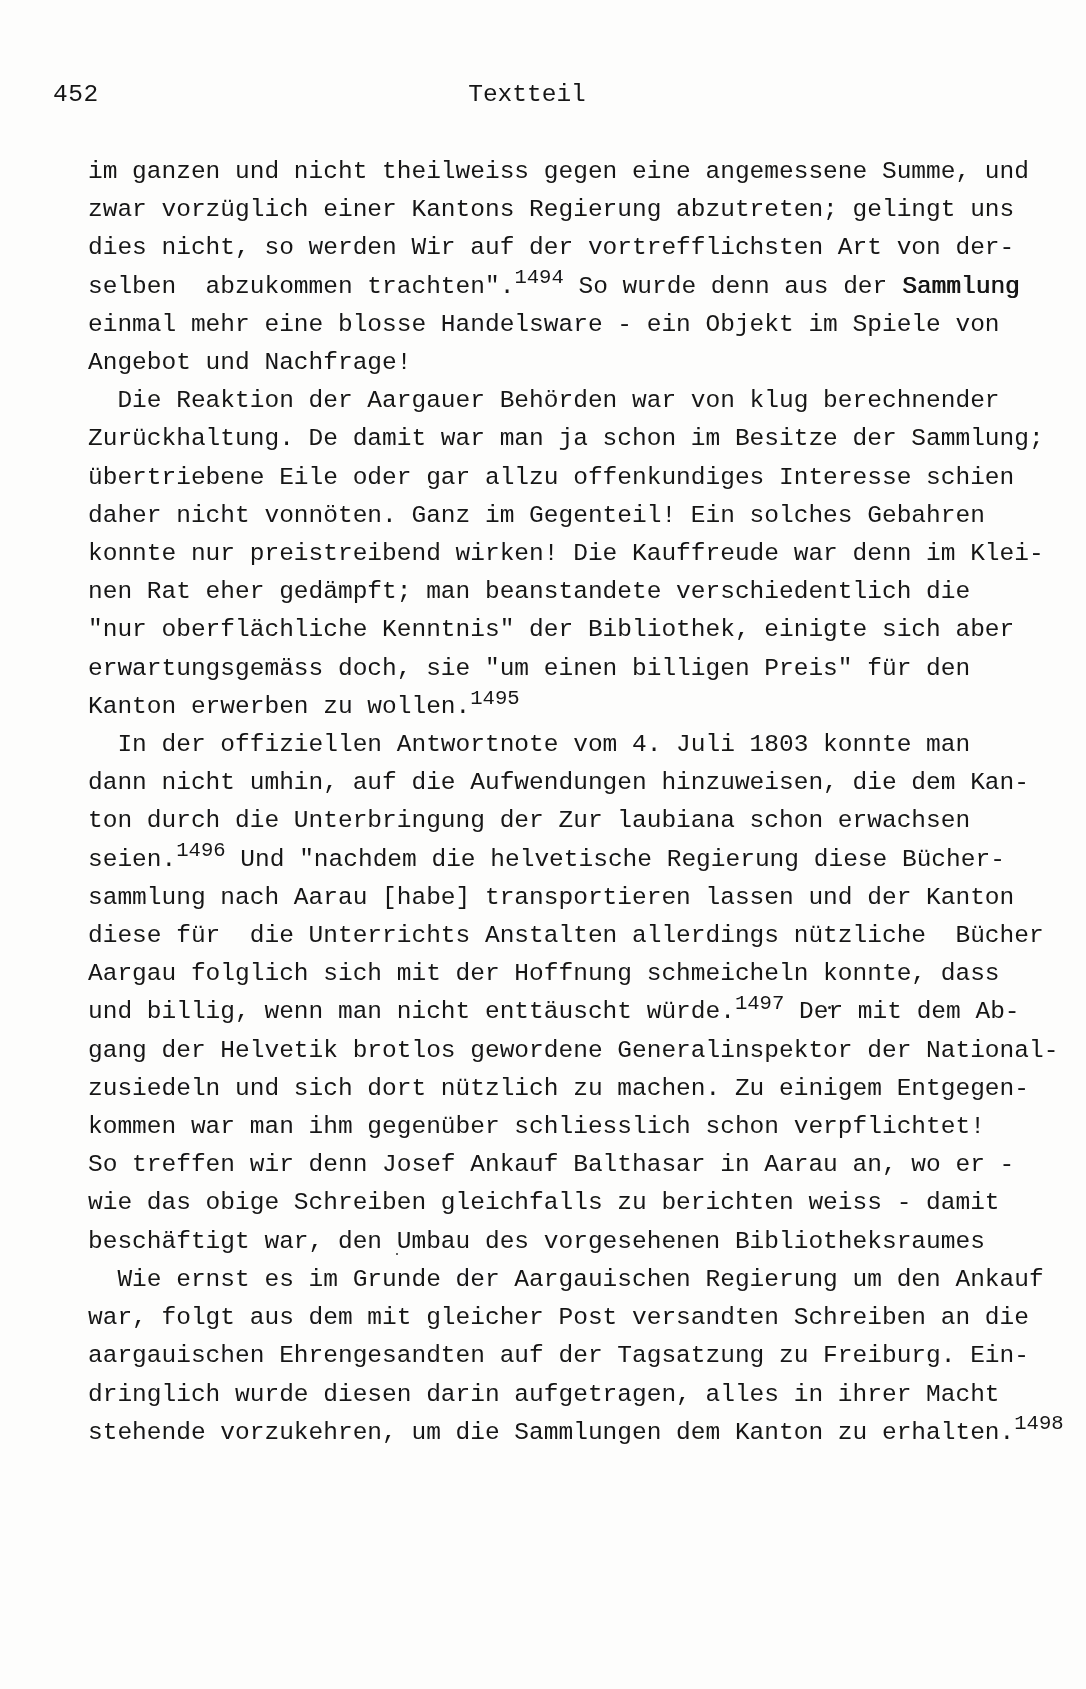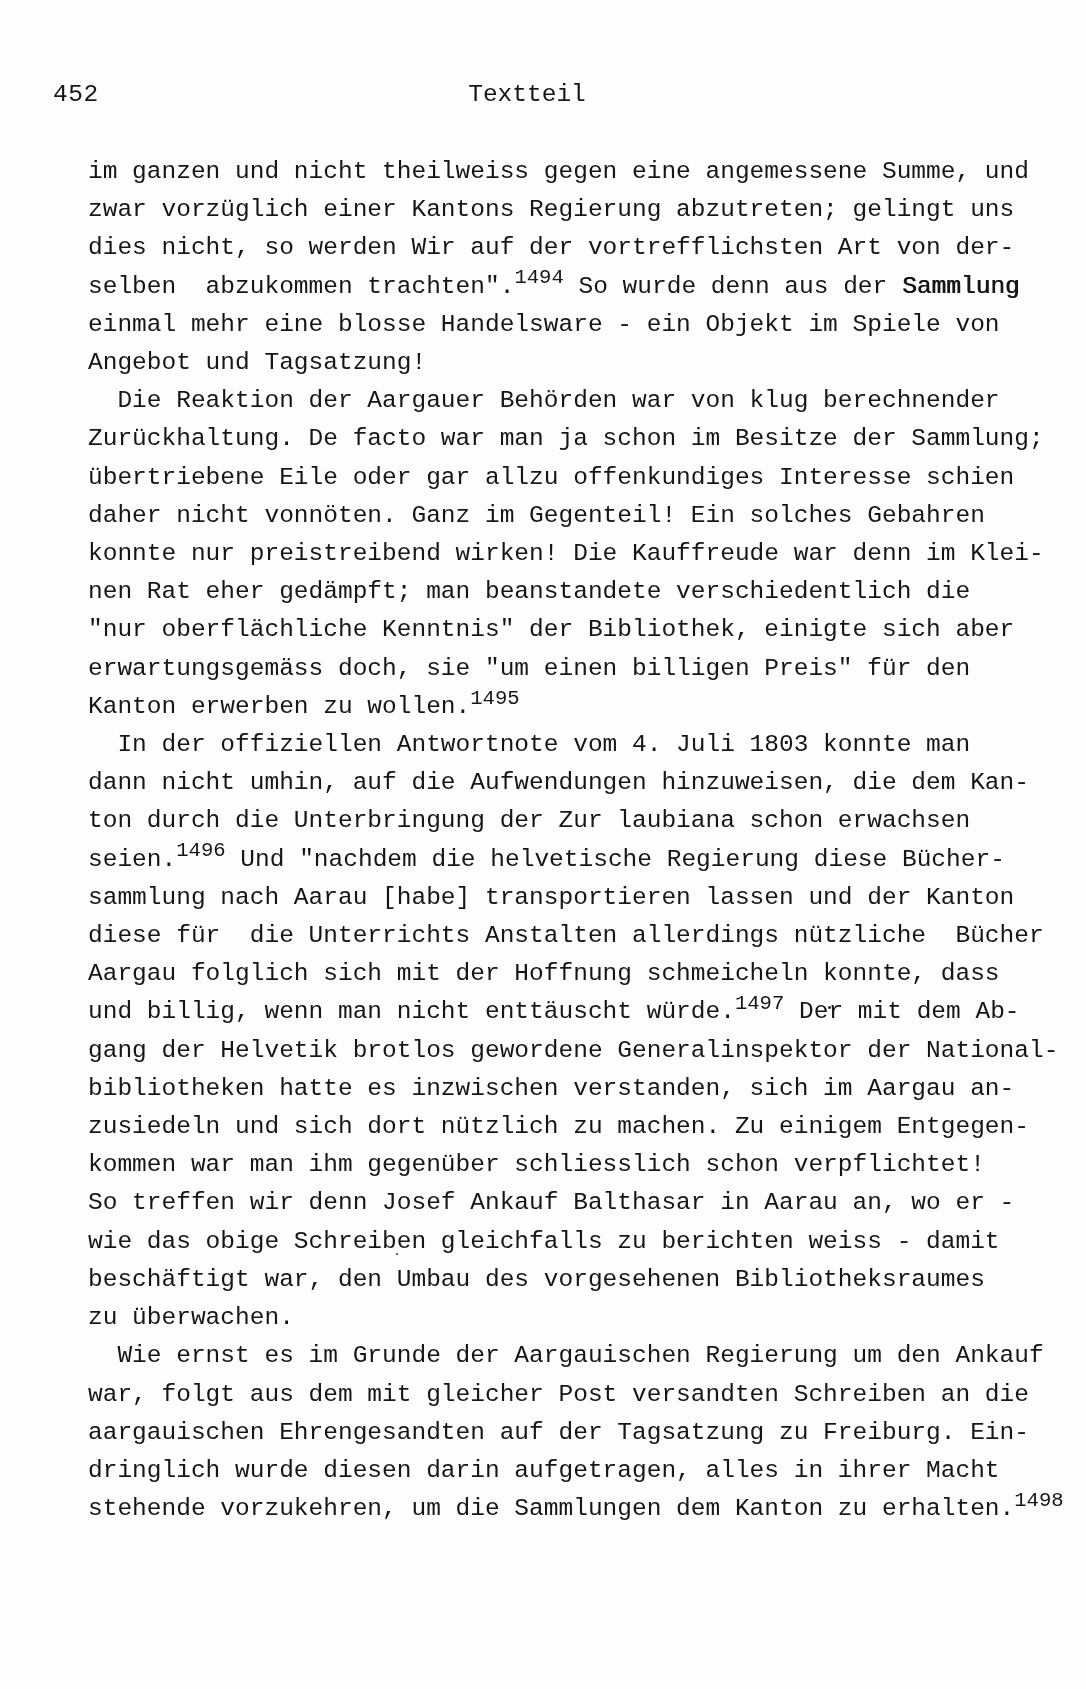--- a/index.html
+++ b/index.html
@@ -58,46 +58,44 @@
   <div class="header-row">
     <span class="page-number">452</span>
     <span class="page-header">Textteil</span>
   </div>
   <div class="body-text">
       <div class="line"><span>im ganzen und nicht theilweiss gegen eine angemessene Summe, und</span></div>
       <div class="line"><span>zwar vorzüglich einer Kantons Regierung abzutreten; gelingt uns</span></div>
       <div class="line"><span>dies nicht, so werden Wir auf der vortrefflichsten Art von der-</span></div>
       <div class="line"><span>selben  abzukommen trachten".</span><span class="fnsup">1494</span><span> So wurde denn aus der </span><span class="heavy">Sammlung</span></div>
       <div class="line"><span>einmal mehr eine blosse Handelsware - ein Objekt im Spiele von</span></div>
-      <div class="line"><span>Angebot und Tagsatzung!</span></div>
+      <div class="line"><span>Angebot und Nachfrage!</span></div>
       <div class="line"><span>  Die Reaktion der Aargauer Behörden war von klug berechnender</span></div>
-      <div class="line"><span>Zurückhaltung. De facto war man ja schon im Besitze der Sammlung;</span></div>
+      <div class="line"><span>Zurückhaltung. De damit war man ja schon im Besitze der Sammlung;</span></div>
       <div class="line"><span>übertriebene Eile oder gar allzu offenkundiges Interesse schien</span></div>
       <div class="line"><span>daher nicht vonnöten. Ganz im Gegenteil! Ein solches Gebahren</span></div>
       <div class="line"><span>konnte nur preistreibend wirken! Die Kauffreude war denn im Klei-</span></div>
       <div class="line"><span>nen Rat eher gedämpft; man beanstandete verschiedentlich die</span></div>
       <div class="line"><span>"nur oberflächliche Kenntnis" der Bibliothek, einigte sich aber</span></div>
       <div class="line"><span>erwartungsgemäss doch, sie "um einen billigen Preis" für den</span></div>
       <div class="line"><span>Kanton erwerben zu wollen.</span><span class="fnsup">1495</span></div>
       <div class="line"><span>  In der offiziellen Antwortnote vom 4. Juli 1803 konnte man</span></div>
       <div class="line"><span>dann nicht umhin, auf die Aufwendungen hinzuweisen, die dem Kan-</span></div>
       <div class="line"><span>ton durch die Unterbringung der Zur laubiana schon erwachsen</span></div>
       <div class="line"><span>seien.</span><span class="fnsup">1496</span><span> Und "nachdem die helvetische Regierung diese Bücher-</span></div>
       <div class="line"><span>sammlung nach Aarau [habe] transportieren lassen und der Kanton</span></div>
       <div class="line"><span>diese für  die Unterrichts Anstalten allerdings nützliche  Bücher</span></div>
       <div class="line"><span>Aargau folglich sich mit der Hoffnung schmeicheln konnte, dass</span></div>
       <div class="line"><span>und billig, wenn man nicht enttäuscht würde.</span><span class="fnsup">1497</span><span> Der mit dem Ab-</span></div>
       <div class="line"><span>gang der Helvetik brotlos gewordene Generalinspektor der National-</span></div>
-      <div class="line"><span>bibliotheken hatte es inzwischen verstanden, sich im Aargau an-</span></div>
       <div class="line"><span>zusiedeln und sich dort nützlich zu machen. Zu einigem Entgegen-</span></div>
       <div class="line"><span>kommen war man ihm gegenüber schliesslich schon verpflichtet!</span></div>
       <div class="line"><span>So treffen wir denn Josef Ankauf Balthasar in Aarau an, wo er -</span></div>
       <div class="line"><span>wie das obige Schreiben gleichfalls zu berichten weiss - damit</span></div>
       <div class="line"><span>beschäftigt war, den Umbau des vorgesehenen Bibliotheksraumes</span></div>
-      <div class="line"><span>zu überwachen.</span></div>
       <div class="line"><span>  Wie ernst es im Grunde der Aargauischen Regierung um den Ankauf</span></div>
       <div class="line"><span>war, folgt aus dem mit gleicher Post versandten Schreiben an die</span></div>
       <div class="line"><span>aargauischen Ehrengesandten auf der Tagsatzung zu Freiburg. Ein-</span></div>
       <div class="line"><span>dringlich wurde diesen darin aufgetragen, alles in ihrer Macht</span></div>
       <div class="line"><span>stehende vorzukehren, um die Sammlungen dem Kanton zu erhalten.</span><span class="fnsup">1498</span></div>
     </div>
   <div class="speck speck-1"></div>
   <div class="speck speck-2"></div>
 </div>
 

